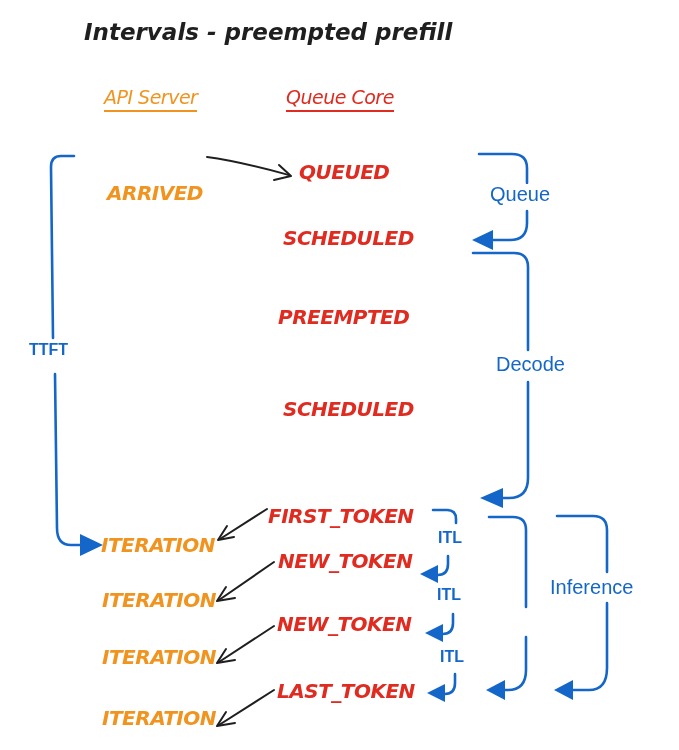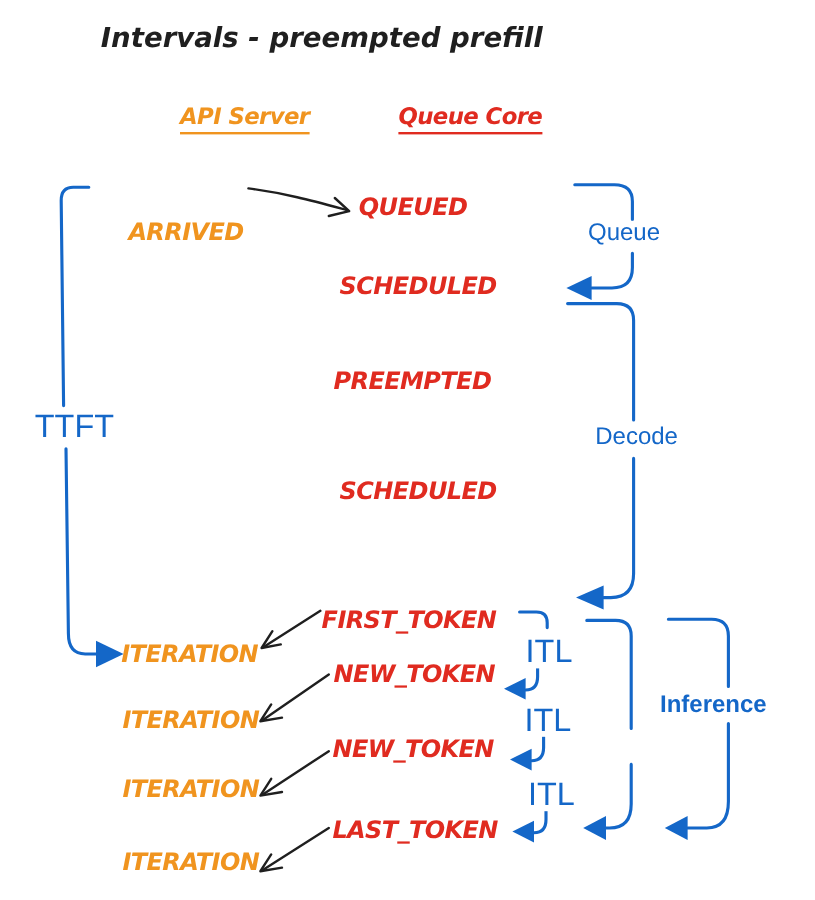--- a/index.html
+++ b/index.html
@@ -8,31 +8,31 @@
   html,body{margin:0;padding:0;background:#fff;}
   #canvas{
     position:relative; width:679px; height:750px; background:var(--bg);
     overflow:hidden; font-family:"DejaVu Sans",sans-serif;
   }
   .abs{position:absolute; white-space:nowrap; line-height:1;}
   .hand{
     font-family:"DejaVu Sans",sans-serif; font-style:italic; letter-spacing:-0.5px;
   }
   .title{font-size:23px; font-weight:bold; color:var(--black); letter-spacing:0px;}
-  .colhead{font-size:19px; font-weight:bold; padding-bottom:3px;margin-left:46px;}
+  .colhead{font-size:19px; font-weight:normal; padding-bottom:3px;}
   .colhead.orange{color:var(--orange); border-bottom:2px solid var(--orange);}
   .colhead.red{color:var(--red); border-bottom:2px solid var(--red);}
   .event{font-size:20px; font-weight:bold;}
   .event.orange{color:var(--orange);}
   .event.red{color:var(--red);}
   .ivl{
     font-family:"Liberation Sans",sans-serif; color:var(--blue); font-size:20px;
     background:var(--bg); padding:0 2px;
   }
-  .ivl.small{font-size:27px;}
+  .ivl.small{font-size:16px;font-weight:bold;}
   svg .bstroke{stroke:var(--blue); stroke-width:2.6; fill:none; stroke-linecap:round; stroke-linejoin:round;}
   svg .bfill{fill:var(--blue); stroke:none;}
   svg .kstroke{stroke:var(--black); stroke-width:2; fill:none; stroke-linecap:round; stroke-linejoin:round;}
 </style>
 </head>
 <body>
 
 <div id="canvas">
 
   <svg width="679" height="750" viewBox="0 0 679 750" class="abs" style="left:0;top:0;">
@@ -108,15 +108,15 @@
   <div class="abs hand event red" style="left:278px;top:551px;">NEW_TOKEN</div>
   <div class="abs hand event red" style="left:277px;top:614px;">NEW_TOKEN</div>
   <div class="abs hand event red" style="left:277px;top:681px;">LAST_TOKEN</div>
 
   <div class="abs ivl small" style="left:27px;top:342px;">TTFT</div>
   <div class="abs ivl" style="left:488px;top:184px;">Queue</div>
   <div class="abs ivl" style="left:494px;top:354px;">Decode</div>
   <div class="abs ivl small" style="left:436px;top:530px;">ITL</div>
   <div class="abs ivl small" style="left:435px;top:587px;">ITL</div>
   <div class="abs ivl small" style="left:438px;top:649px;">ITL</div>
-  <div class="abs ivl" style="left:548px;top:577px;font-weight:bold;">Inference</div>
+  <div class="abs ivl" style="left:548px;top:577px;">Inference</div>
 
 </div>
 
 </body></html>

